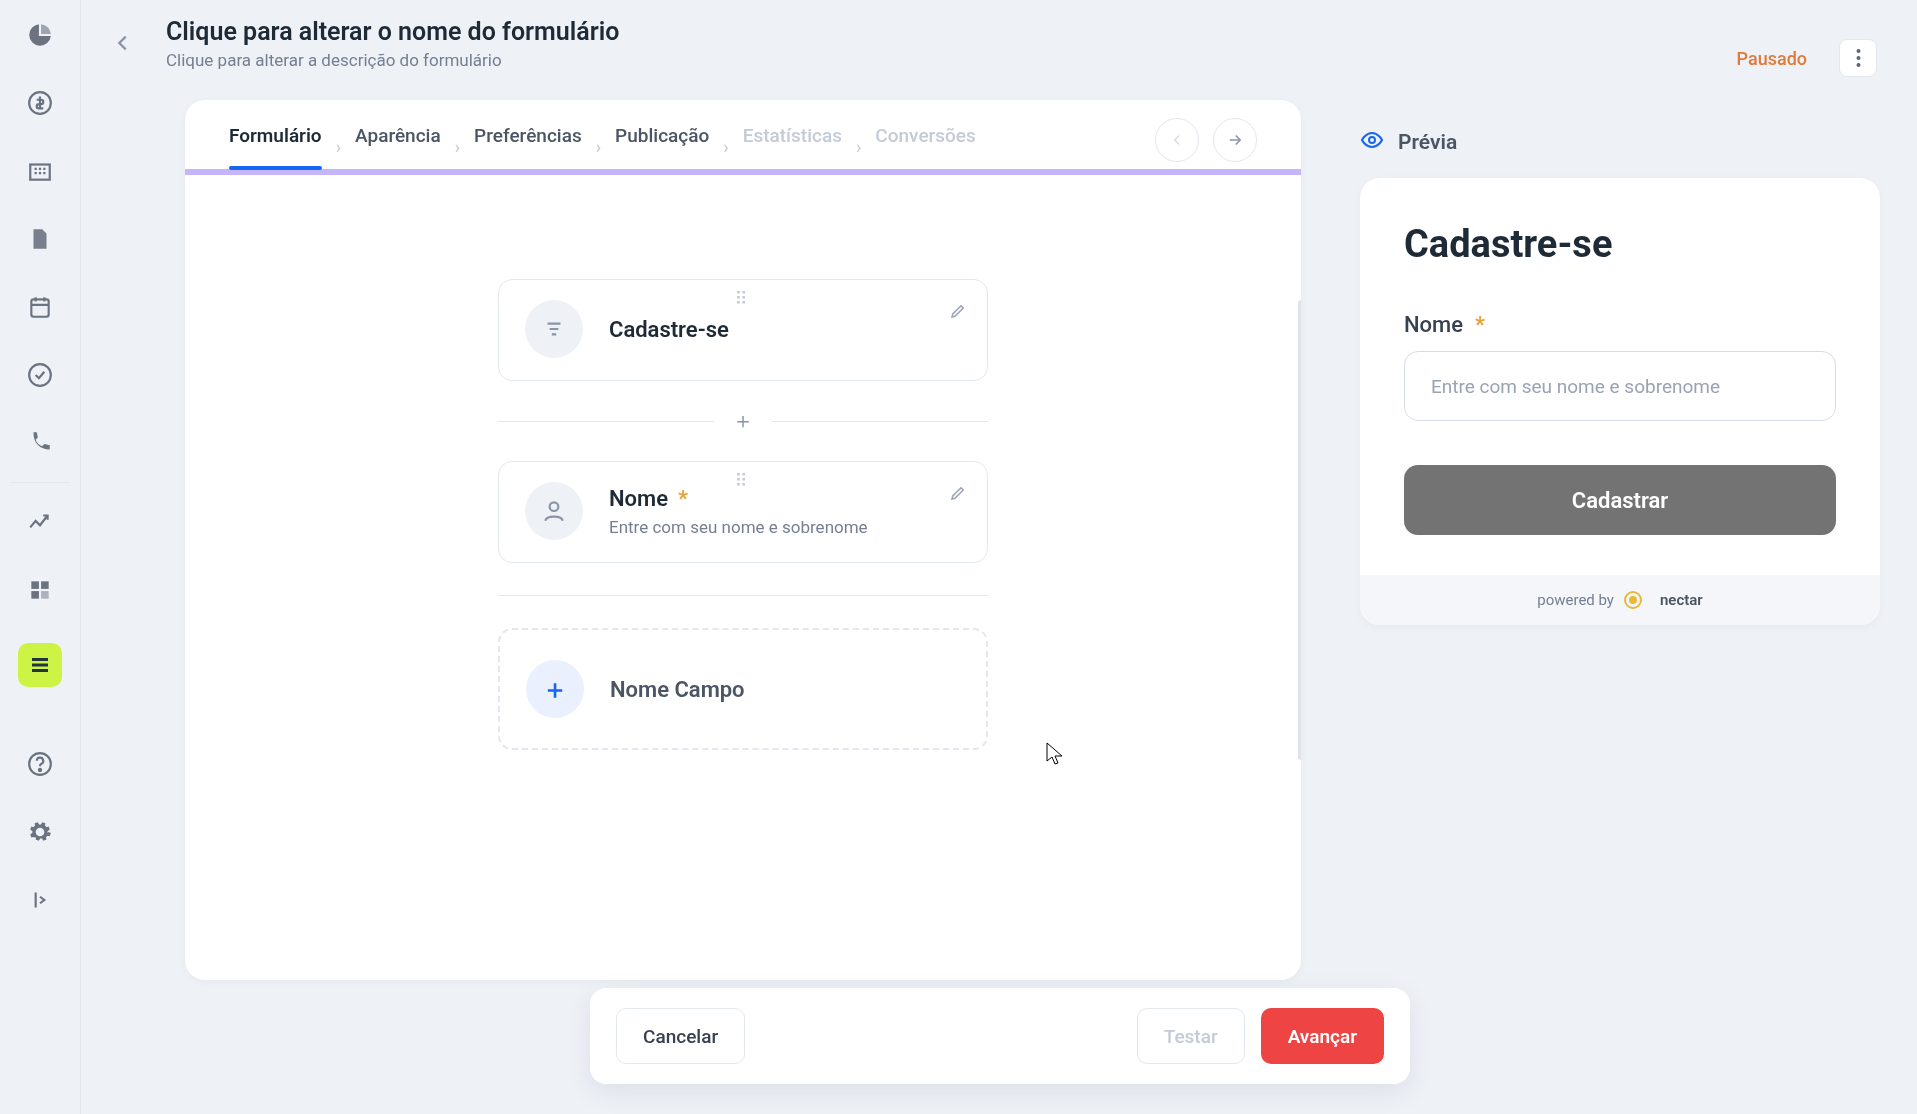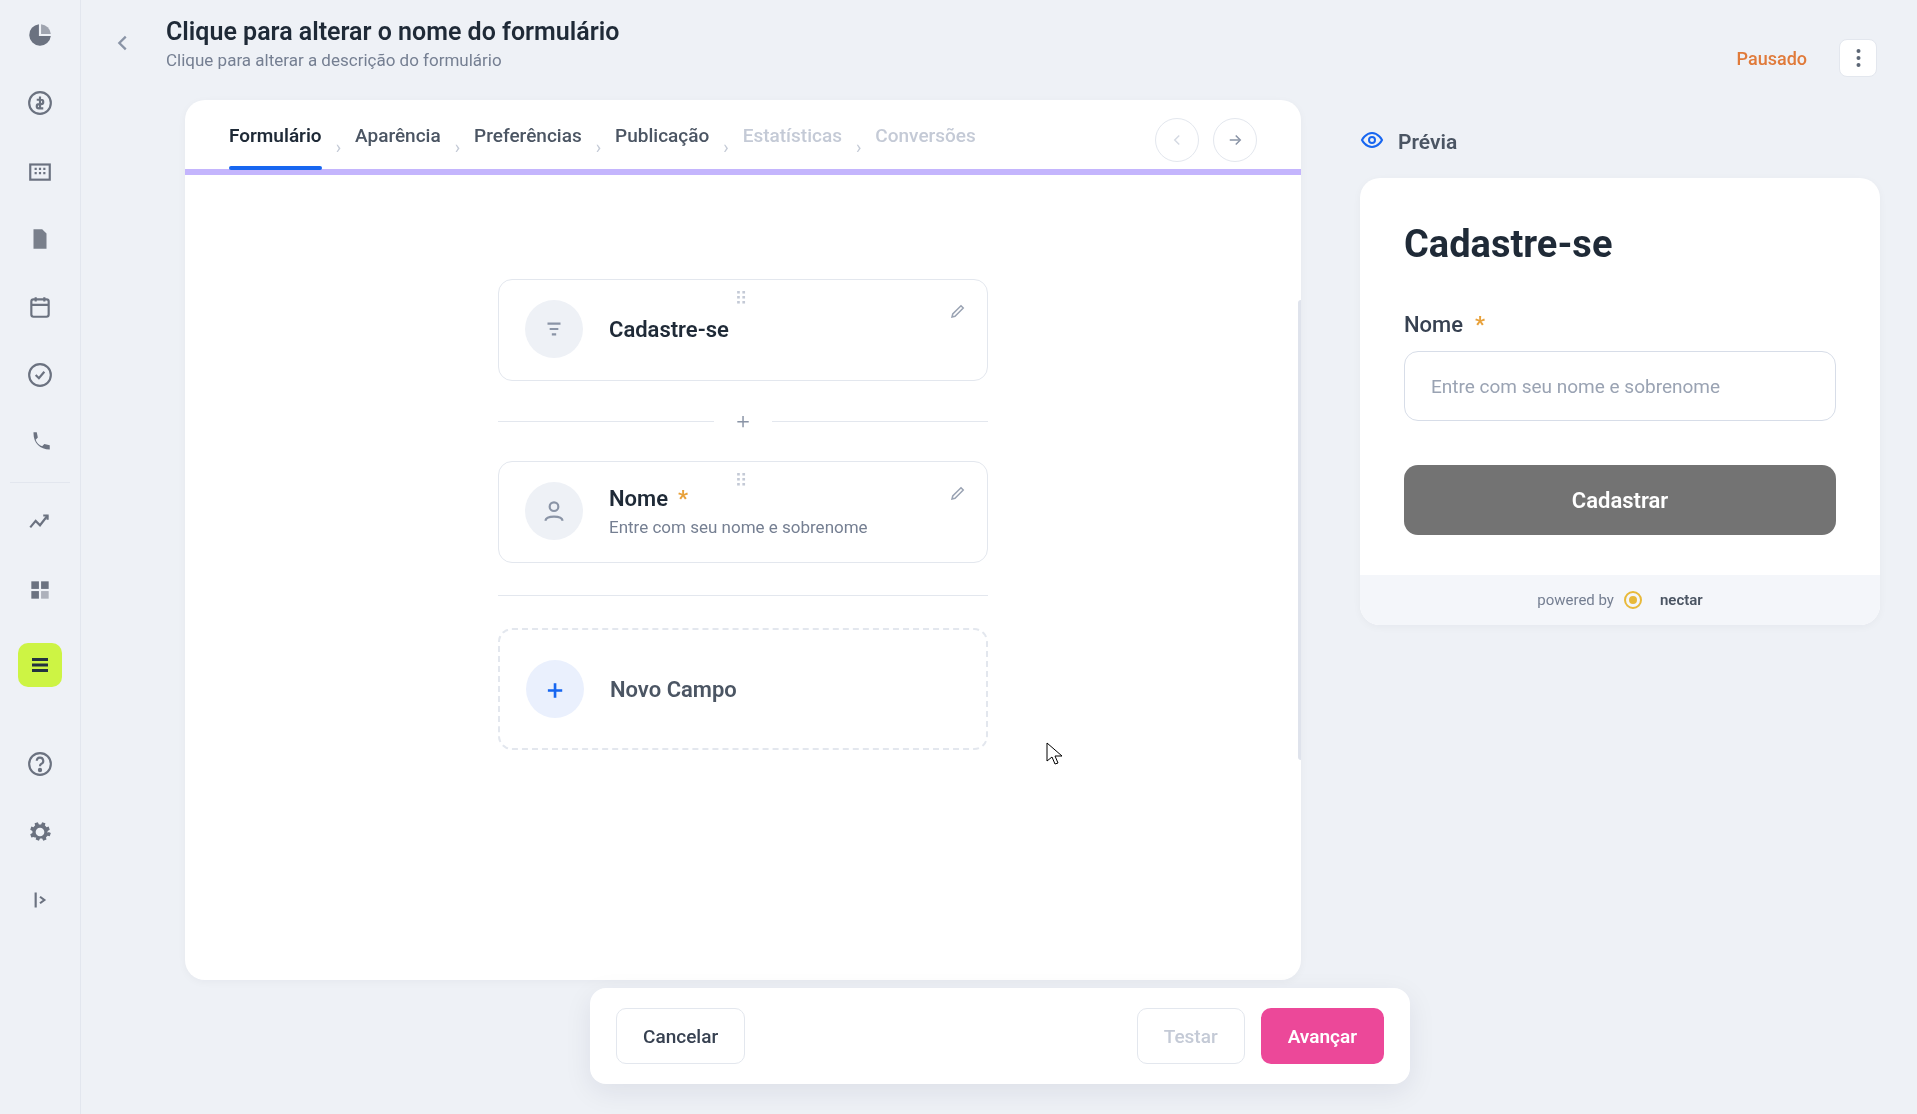--- a/index.html
+++ b/index.html
@@ -82,21 +82,21 @@
   .preview-foot { background:#f4f6fa; padding:16px; display:flex; align-items:center; justify-content:center; gap:10px; font-size:15px; color:#757f92; }
   .preview-foot .brand { display:flex; align-items:center; gap:18px; font-weight:600; color:#4b5563; }
   .preview-foot .logo { width:18px; height:18px; border:2px solid #e8b93a; border-radius:50%; position:relative; }
   .preview-foot .logo::after{content:"";position:absolute;inset:3px;border-radius:50%;background:#e8b93a;}
 
   
   .action-bar { position:absolute; left:590px; bottom:30px; width:820px; background:#fff; border-radius:16px; box-shadow:0 8px 28px rgba(20,30,60,.08); display:flex; align-items:center; justify-content:space-between; padding:20px 26px; }
   .btn { height:56px; padding:0 26px; border-radius:10px; font-size:19px; font-weight:500; cursor:pointer; border:1px solid transparent; }
   .btn-secondary { background:#fff; border-color:#e3e7ee; color:#374151; }
   .btn-ghost { background:#fff; border-color:#e3e7ee; color:#c4cad6; }
-  .btn-primary { background:#ec4899; color:#fff; font-weight:600; }
+  .btn-primary { background:#ef4444; color:#fff; font-weight:600; }
   .action-right { display:flex; gap:16px; }
 
   
   .cursor { position:absolute; left:1046px; top:742px; pointer-events:none; }
 
   
   .scroll-hint { position:absolute; right:-3px; top:200px; width:6px; height:460px; background:#dfe3ec; border-radius:3px; }
 </style>
 </head>
 <body>
@@ -286,21 +286,21 @@
               </div>
               <div class="field-sub">Entre com seu nome e sobrenome</div>
             </div>
           </div>
         </div>
 
         <div class="plain-line"></div>
 
         <div class="new-field-card">
           <div class="pluscircle">＋</div>
-          <div class="lbl">Novo Campo</div>
+          <div class="lbl">Nome Campo</div>
         </div>
       </div>
     </div>
   </div>
 </div>
 
 <div class="preview-wrap">
   <div class="preview-head">
     <span class="eye">
       <svg width="24" height="24" viewBox="0 0 24 24" fill="none" stroke="currentColor" stroke-width="2">

